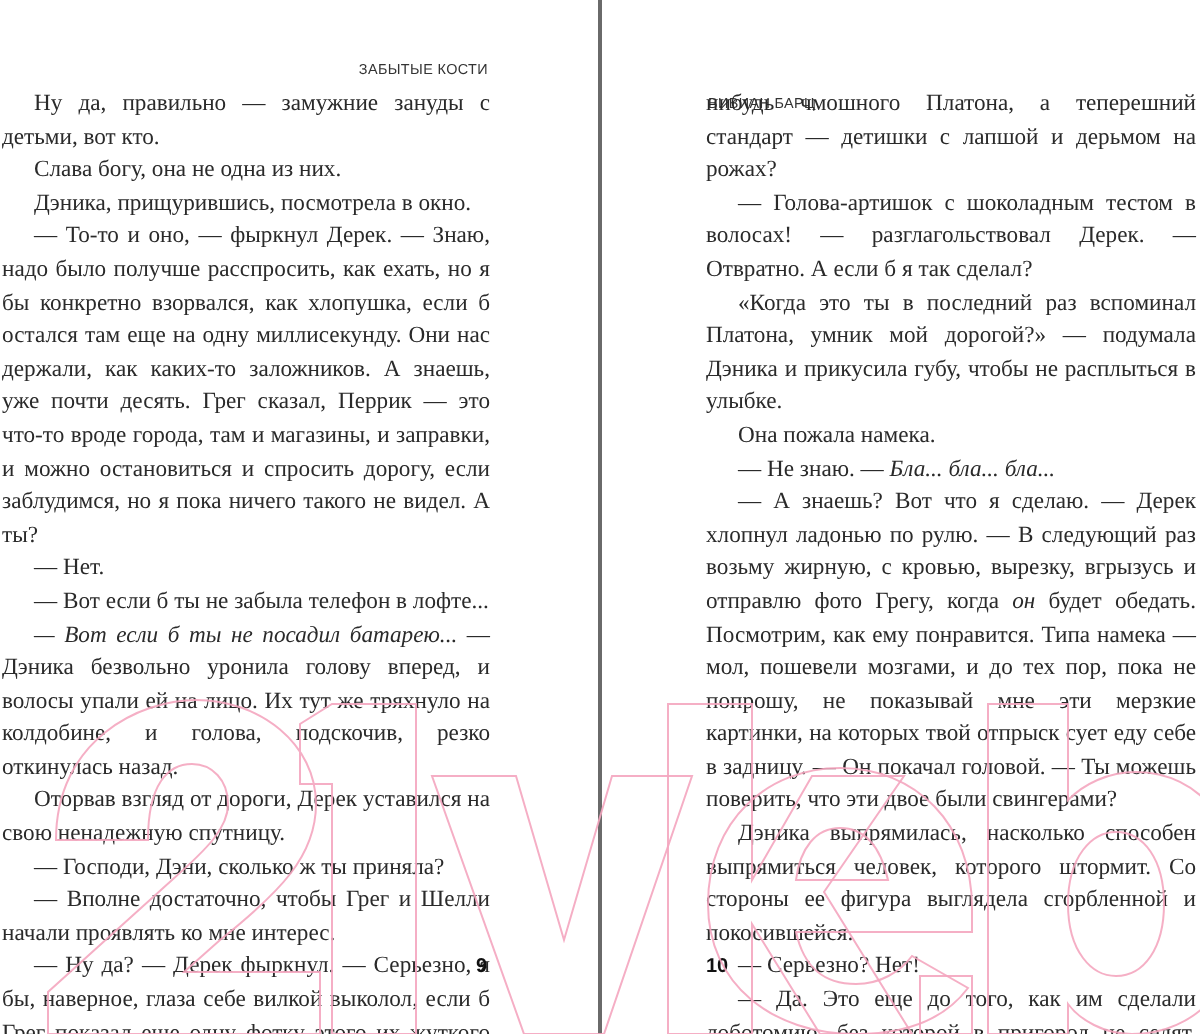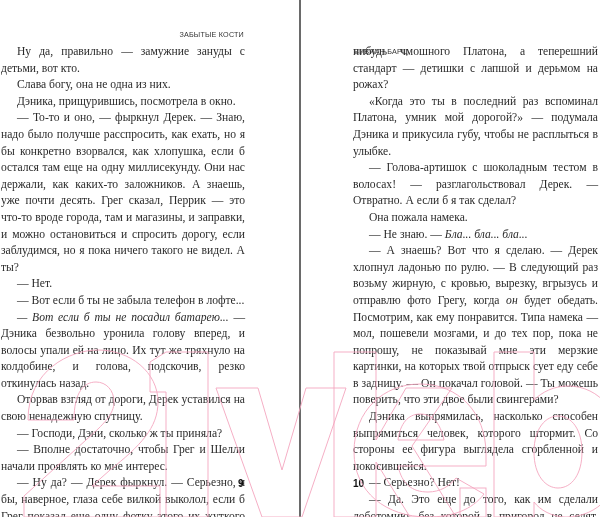--- a/index.html
+++ b/index.html
@@ -69,22 +69,22 @@
     </div>
     <div class="folio">9</div>
   </div>
 
   <div class="gutter"></div>
 
   <div class="page right">
     <div class="running-head">ВИВИАН БАРЦ</div>
     <div class="text-block">
       <p class="noindent">нибудь чмошного Платона, а теперешний стандарт — детишки с лапшой и дерьмом на рожах?</p>
+      <p>— Голова-артишок с шоколадным тестом в волосах! — разглагольствовал Дерек. — Отвратно. А если б я так сделал?</p>
       <p>«Когда это ты в последний раз вспоминал Платона, умник мой дорогой?» — подумала Дэника и прикусила губу, чтобы не расплыться в улыбке.</p>
-      <p>— Голова-артишок с шоколадным тестом в волосах! — разглагольствовал Дерек. — Отвратно. А если б я так сделал?</p>
       <p>Она пожала намека.</p>
       <p><span>— Не знаю. — </span><em>Бла... бла... бла...</em></p>
       <p><span>— А знаешь? Вот что я сделаю. — Дерек хлопнул ладонью по рулю. — В следующий раз возьму жирную, с кровью, вырезку, вгрызусь и отправлю фото Грегу, когда </span><em>он</em><span> будет обедать. Посмотрим, как ему понравится. Типа намека — мол, пошевели мозгами, и до тех пор, пока не попрошу, не показывай мне эти мерзкие картинки, на которых твой отпрыск сует еду себе в задницу. — Он покачал головой. — Ты можешь поверить, что эти двое были свингерами?</span></p>
       <p>Дэника выпрямилась, насколько способен выпрямиться человек, которого штормит. Со стороны ее фигура выглядела сгорбленной и покосившейся.</p>
       <p>— Серьезно? Нет!</p>
       <p>— Да. Это еще до того, как им сделали лоботомию, без которой в пригород не селят. Задолго до появления Артишоковой Головы, — доверительно сообщил Дерек, с удовольствием воспользовавшись моментом, чтобы посплетничать о партнере по бизнесу. — Занюхивали тонну кокса — то есть несколько граммов за пару часов, так что уже из носа сыпался, — а потом отправлялись в городской секс-клуб. Грегу нравилось смотреть, как Шелли делает это с другими... Э, ты что это вытворяешь?</p>
 
     </div>
     <div class="folio">10</div>
   </div>

